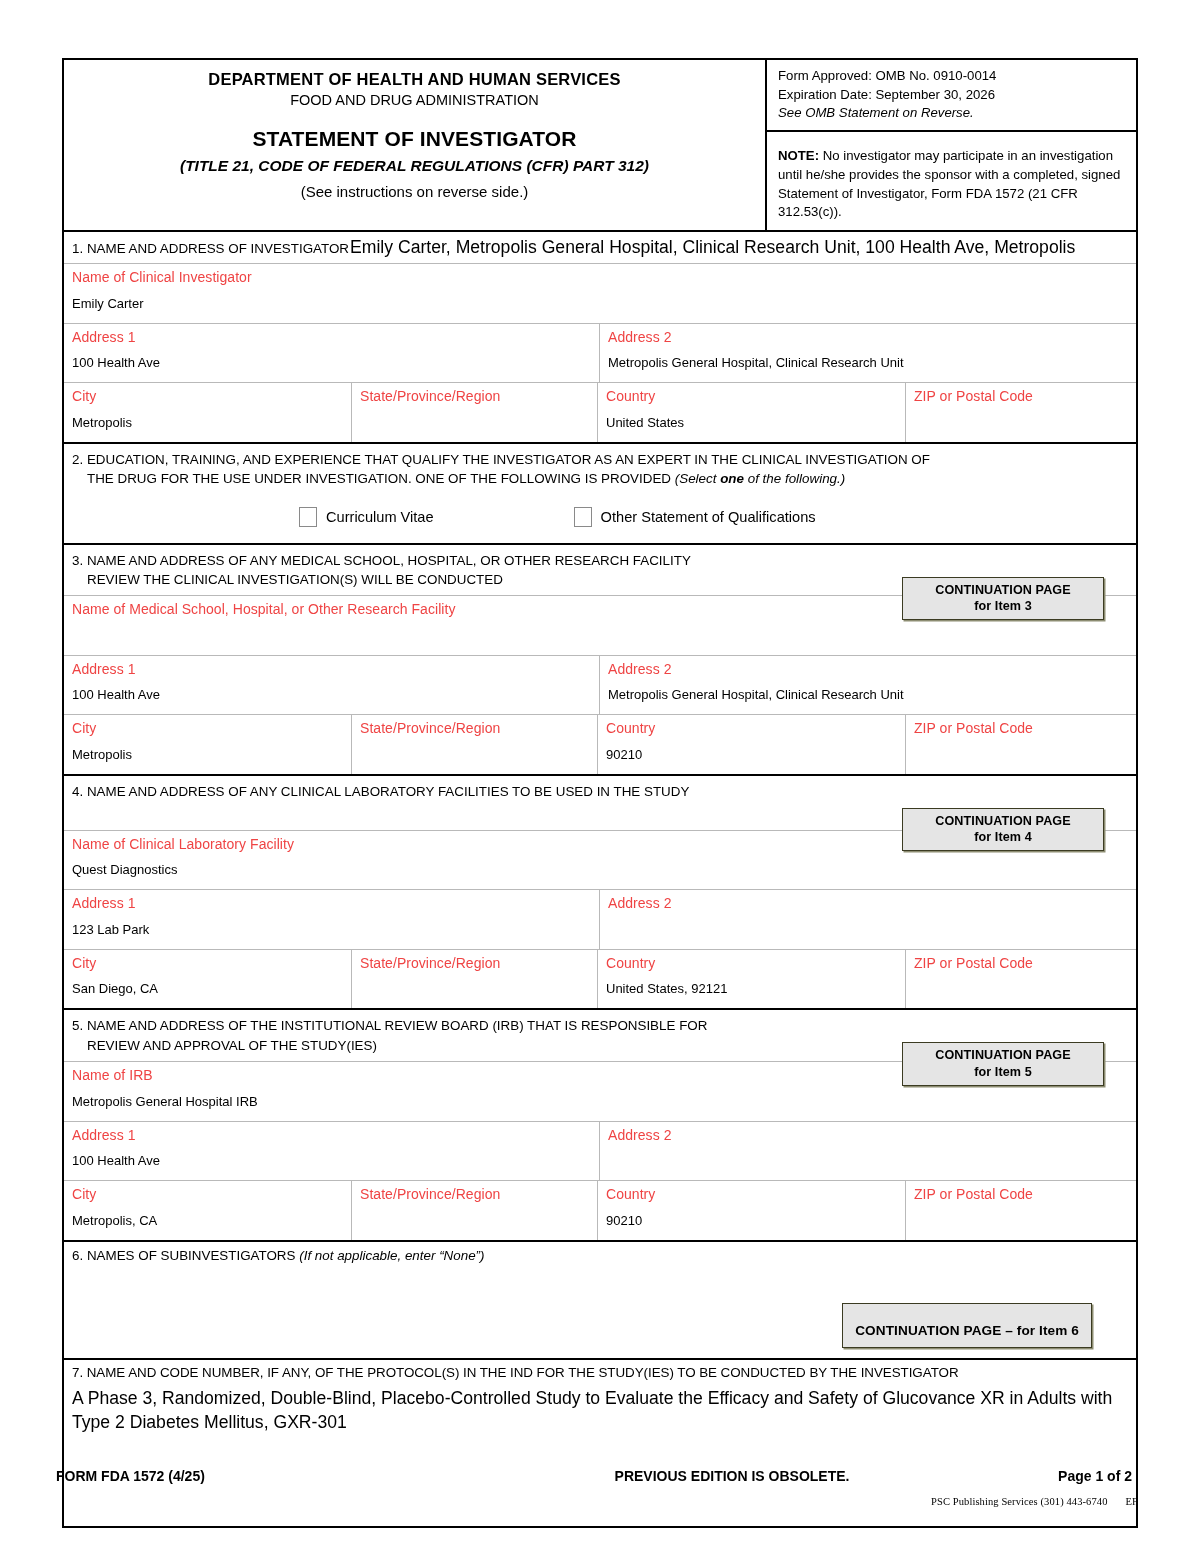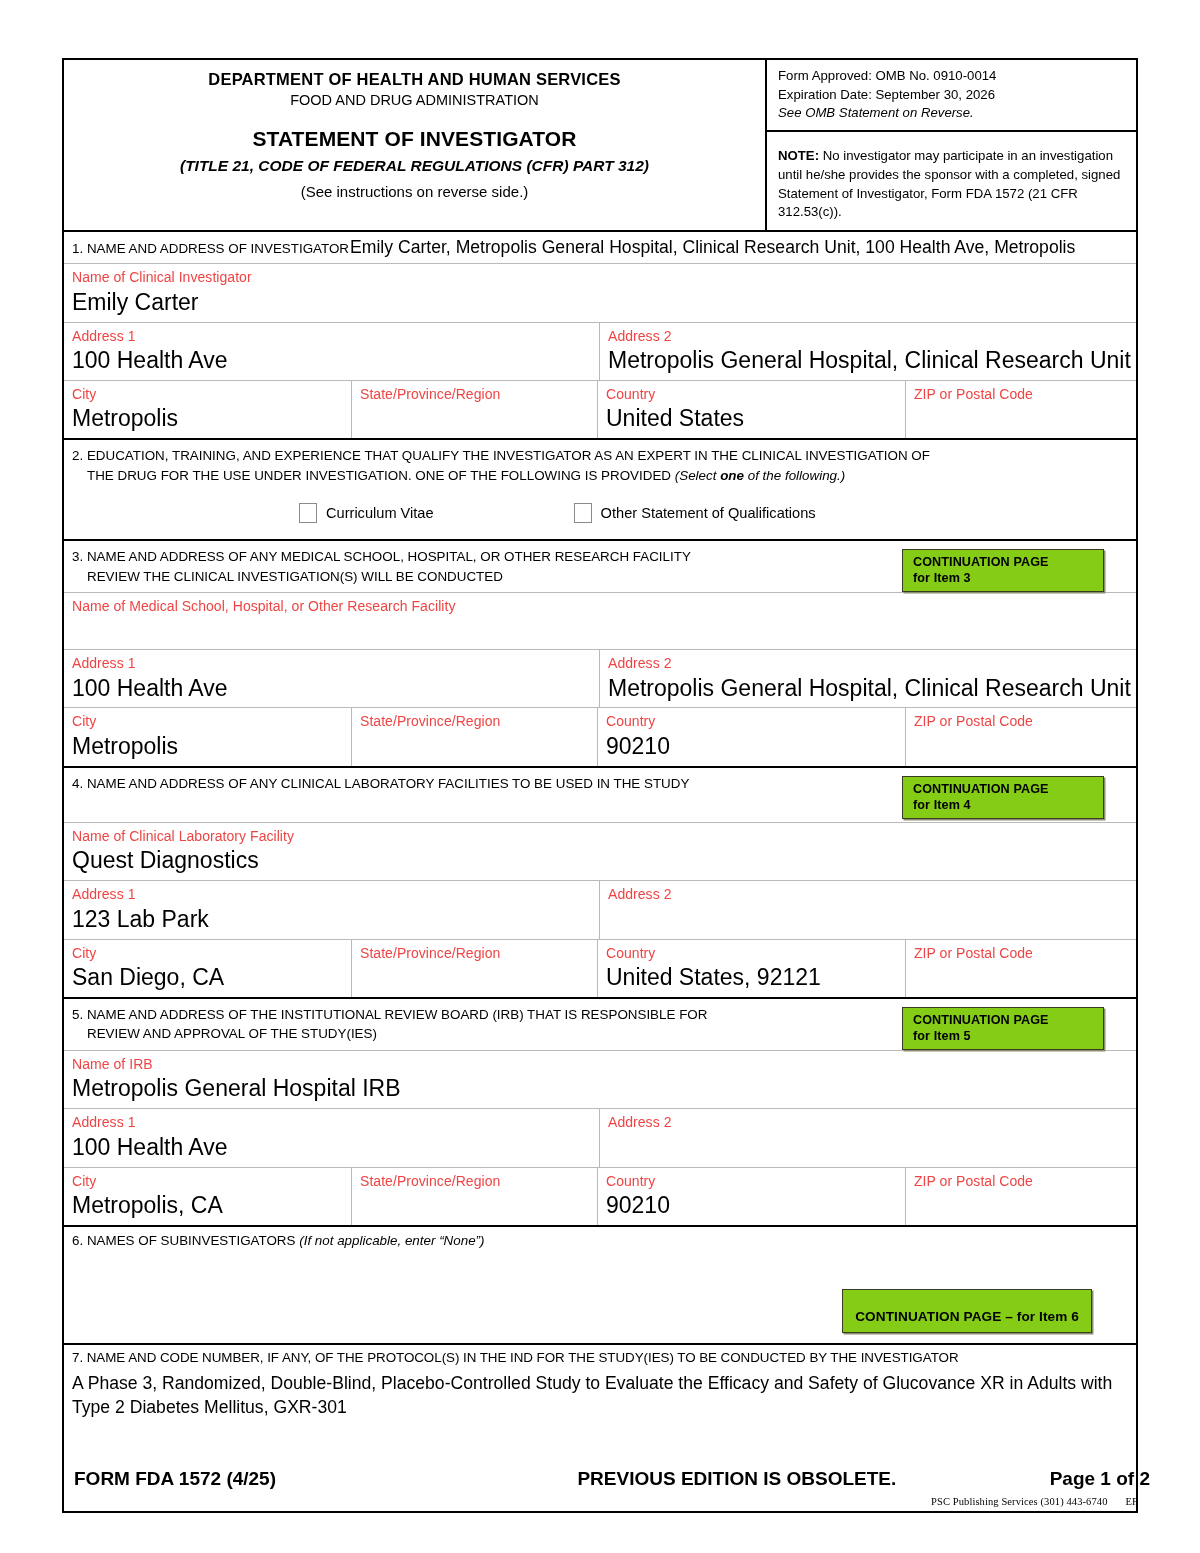--- a/index.html
+++ b/index.html
@@ -142,24 +142,24 @@
     padding: 5px 8px 4px 8px;
     min-height: 48px;
   }
   .fcap {
     font-size: 14px;
     color: #ef4444;
     line-height: 1.25;
     letter-spacing: .05px;
   }
   .fval {
-    font-size: 23px;
+    font-size: 13px;
     line-height: 1.3;
     min-height: 23px;
-    margin-top: 1px;
+    margin-top: 9px;
     white-space: pre;
   }
   .frow {
     display: flex;
     border-bottom: 1px solid #b9b9b9;
   }
   .frow.last { border-bottom: none; }
 
   .w-half { flex: 0 0 536px; border-right: 1px solid #b9b9b9; }
   .w-half2 { flex: 1 1 auto; }
@@ -167,31 +167,32 @@
   .c-city  { flex: 0 0 288px; border-right: 1px solid #b9b9b9; }
   .c-state { flex: 0 0 246px; border-right: 1px solid #b9b9b9; }
   .c-ctry  { flex: 0 0 308px; border-right: 1px solid #b9b9b9; }
   .c-zip   { flex: 1 1 auto; }
 
   .single-cell { border-bottom: 1px solid #b9b9b9; }
 
   
   .cont-btn {
     position: absolute;
-    background: #84cc16;
+    background: #e5e5e5;
     border: 1.6px solid #3b3b22;
     box-shadow: 1.5px 1.5px 0 #8d8d72;
     font-size: 12.6px;
     font-weight: bold;
-    text-align: left;
+    text-align: center;
     line-height: 1.28;
     padding: 4px 10px 5px 10px;
     letter-spacing: .1px;
     cursor: pointer;
     white-space: nowrap;
+    margin-top: 24px;
   }
   .cont-3  { right: 32px; top: 8px;  width: 180px; }
   .cont-4  { right: 32px; top: 8px;  width: 180px; }
   .cont-5  { right: 32px; top: 8px;  width: 180px; }
   .cont-6  {
     right: 44px; bottom: 10px;
     padding: 18px 12px 7px 12px;
     font-size: 13.6px;
   }
 
@@ -242,26 +243,26 @@
   .sec7-value {
     padding: 2px 10px 0 8px;
     font-size: 17.6px;
     line-height: 1.38;
     height: 140px;
   }
 
   
   .footer {
     position: absolute;
-    left: 74px;
+    left: 56px;
     top: 1468px;
     width: 1076px;
     display: flex;
     align-items: baseline;
-    font-size: 19px;
+    font-size: 14px;
     font-weight: bold;
   }
   .f-left  { flex: 0 0 390px; }
   .f-mid   { flex: 1 1 auto; text-align: center; padding-right: 40px;}
   .f-right { flex: 0 0 auto; }
   .psc {
     position: absolute;
     left: 62px;
     top: 1496px;
     width: 1076px;

